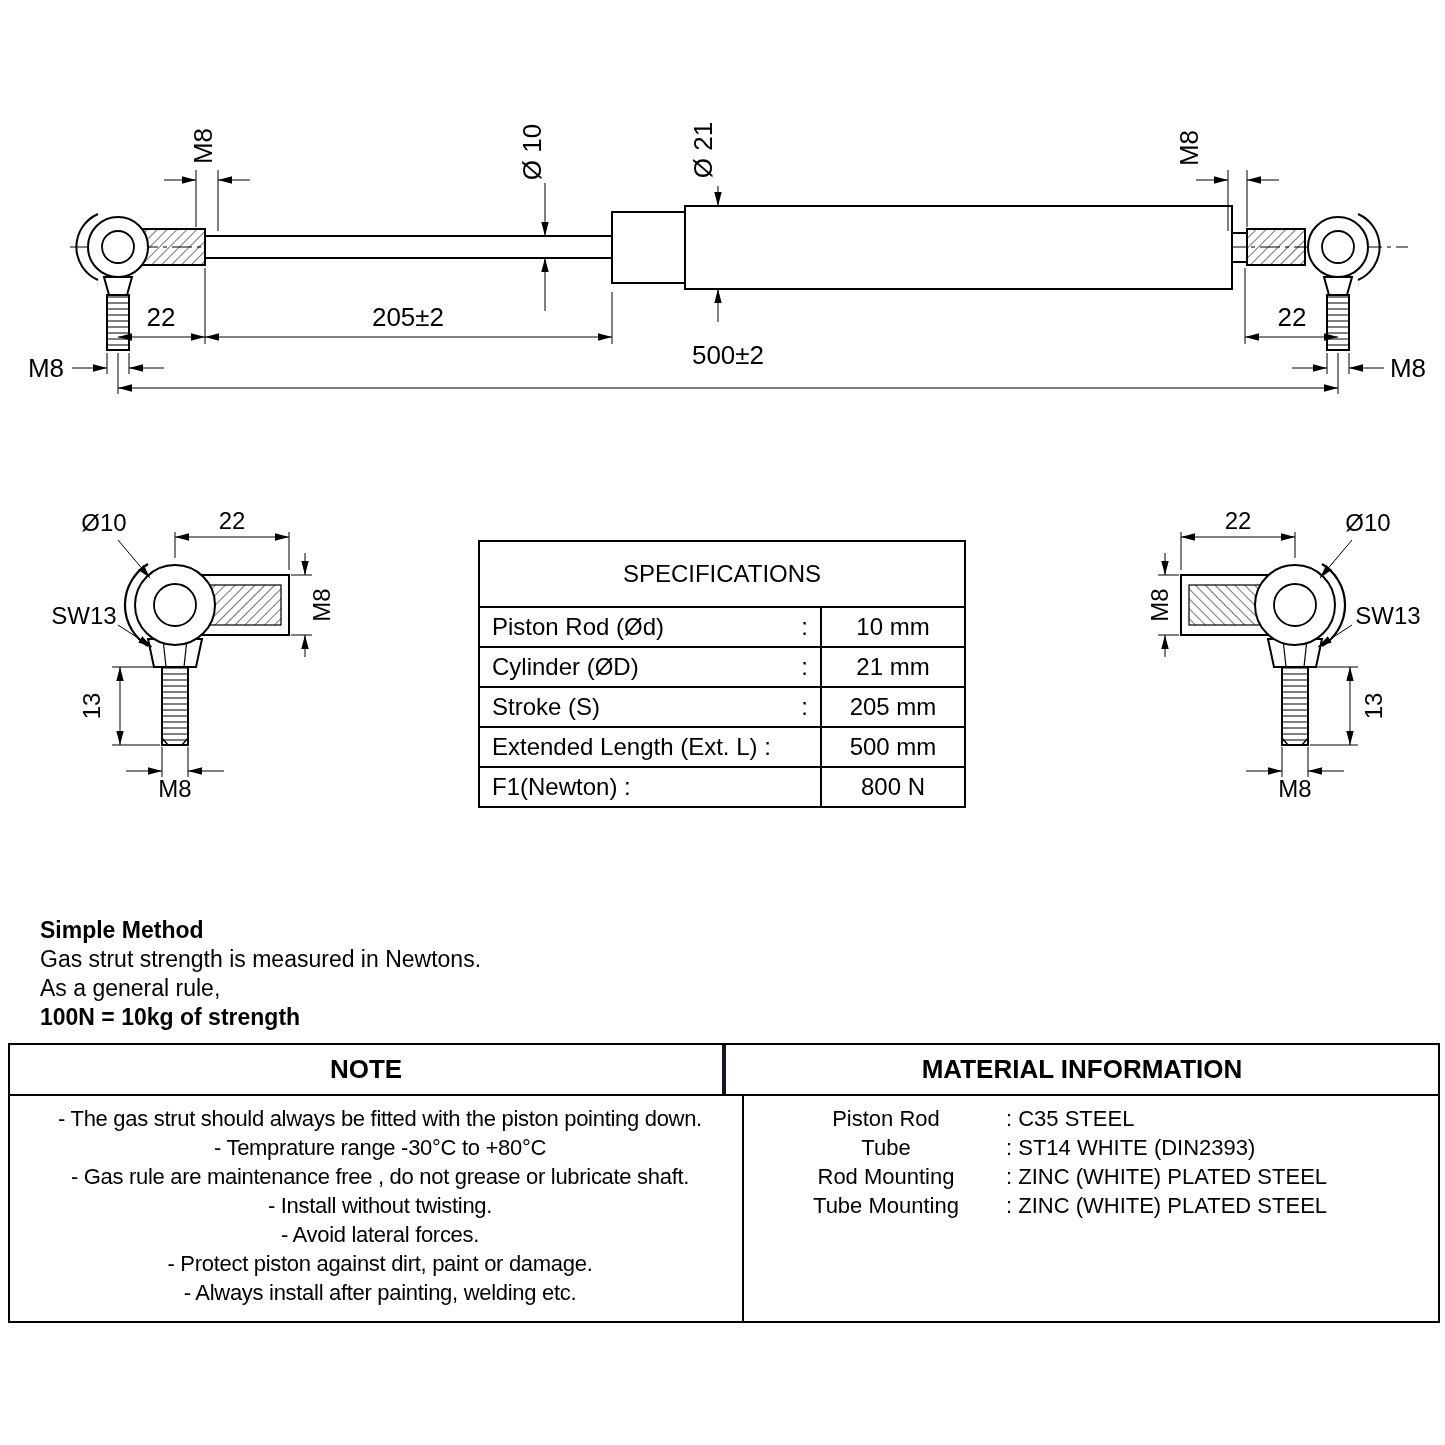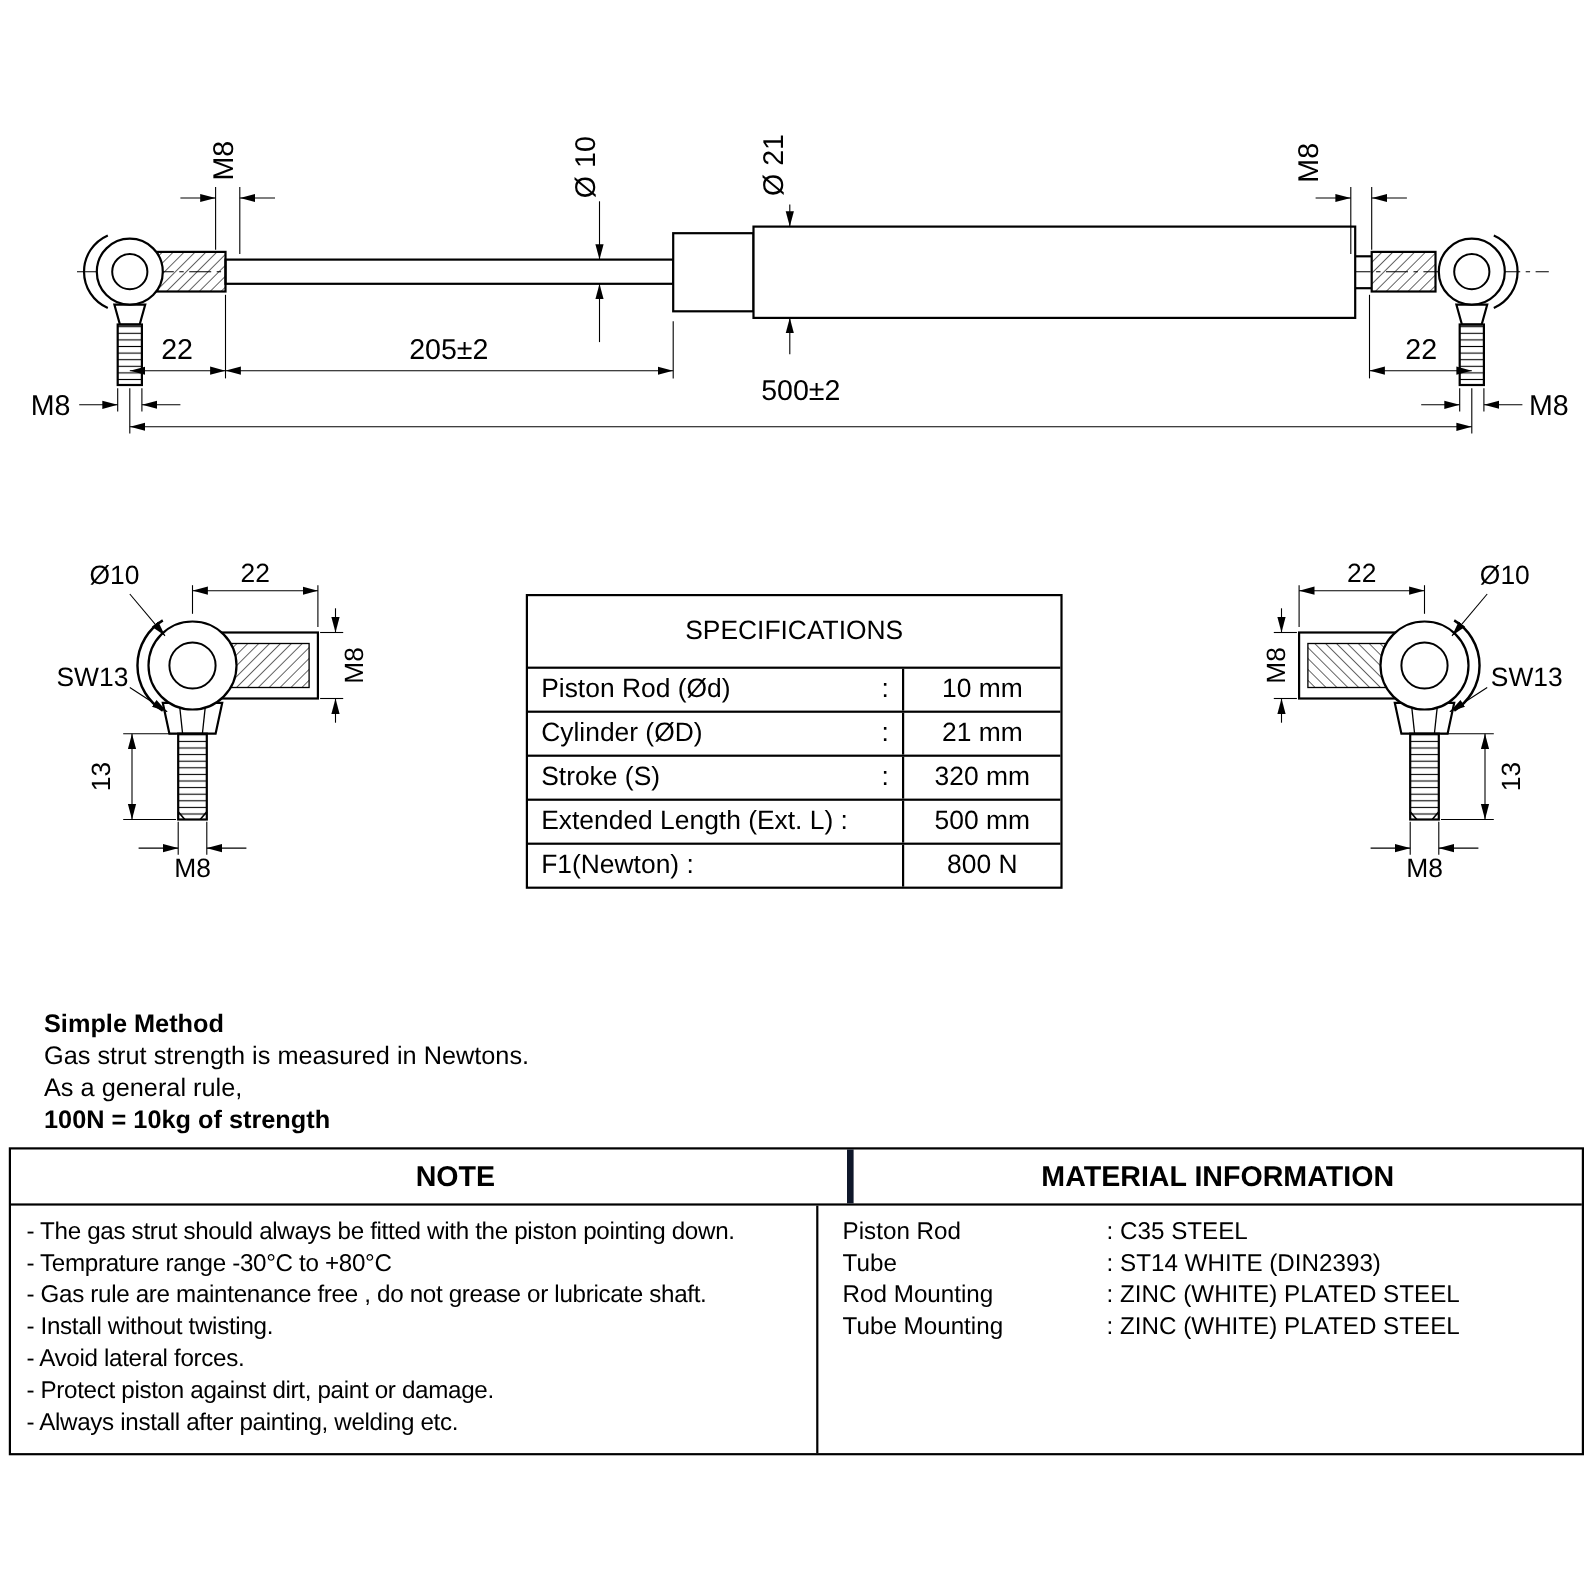--- a/index.html
+++ b/index.html
@@ -17,23 +17,23 @@
   .spec-value{flex:1;text-align:center;padding:5px 0;}
 
   
   .simple-method{position:absolute;left:40px;top:916px;font-size:23px;line-height:29px;}
   .bold{font-weight:bold;}
 
   
   .note-table{position:absolute;left:8px;top:1043px;width:1428px;border:2px solid #000;background:#fff;}
   .nt-header{display:flex;border-bottom:2px solid #000;}
   .nt-h-cell{padding:9px 0;text-align:center;font-weight:bold;font-size:26px;}
-  .nt-h-left{flex:0 0 712px;border-right:6px solid #0f172a;padding-left:48px;}
+  .nt-h-left{flex:0 0 712px;border-right:4px solid #0f172a;}
   .nt-h-right{flex:1;}
-  .nt-body{display:flex;}
+  .nt-body{display:flex;text-align:center;}
   .nt-notes{flex:0 0 712px;border-right:2px solid #000;padding:8px 6px 14px 14px;font-size:22px;line-height:29px;letter-spacing:-0.3px;}
   .nt-materials{flex:1;padding:8px 6px 14px 22px;font-size:22px;line-height:29px;}
   .mat-row{display:flex;}
   .mat-label{flex:0 0 240px;}
 </style>
 </head>
 <body>
 
 <div class="sheet">
 
@@ -218,21 +218,21 @@
           <span>Cylinder (ØD)</span>
           <span>:</span>
         </div>
       <div class="spec-value">21 mm</div>
     </div>
     <div class="spec-row">
       <div class="spec-label">
           <span>Stroke (S)</span>
           <span>:</span>
         </div>
-      <div class="spec-value">320 mm</div>
+      <div class="spec-value">205 mm</div>
     </div>
     <div class="spec-row">
       <div class="spec-label">
           <span>Extended Length (Ext. L) :</span>
           <span></span>
         </div>
       <div class="spec-value">500 mm</div>
     </div>
     <div class="spec-row">
       <div class="spec-label">

